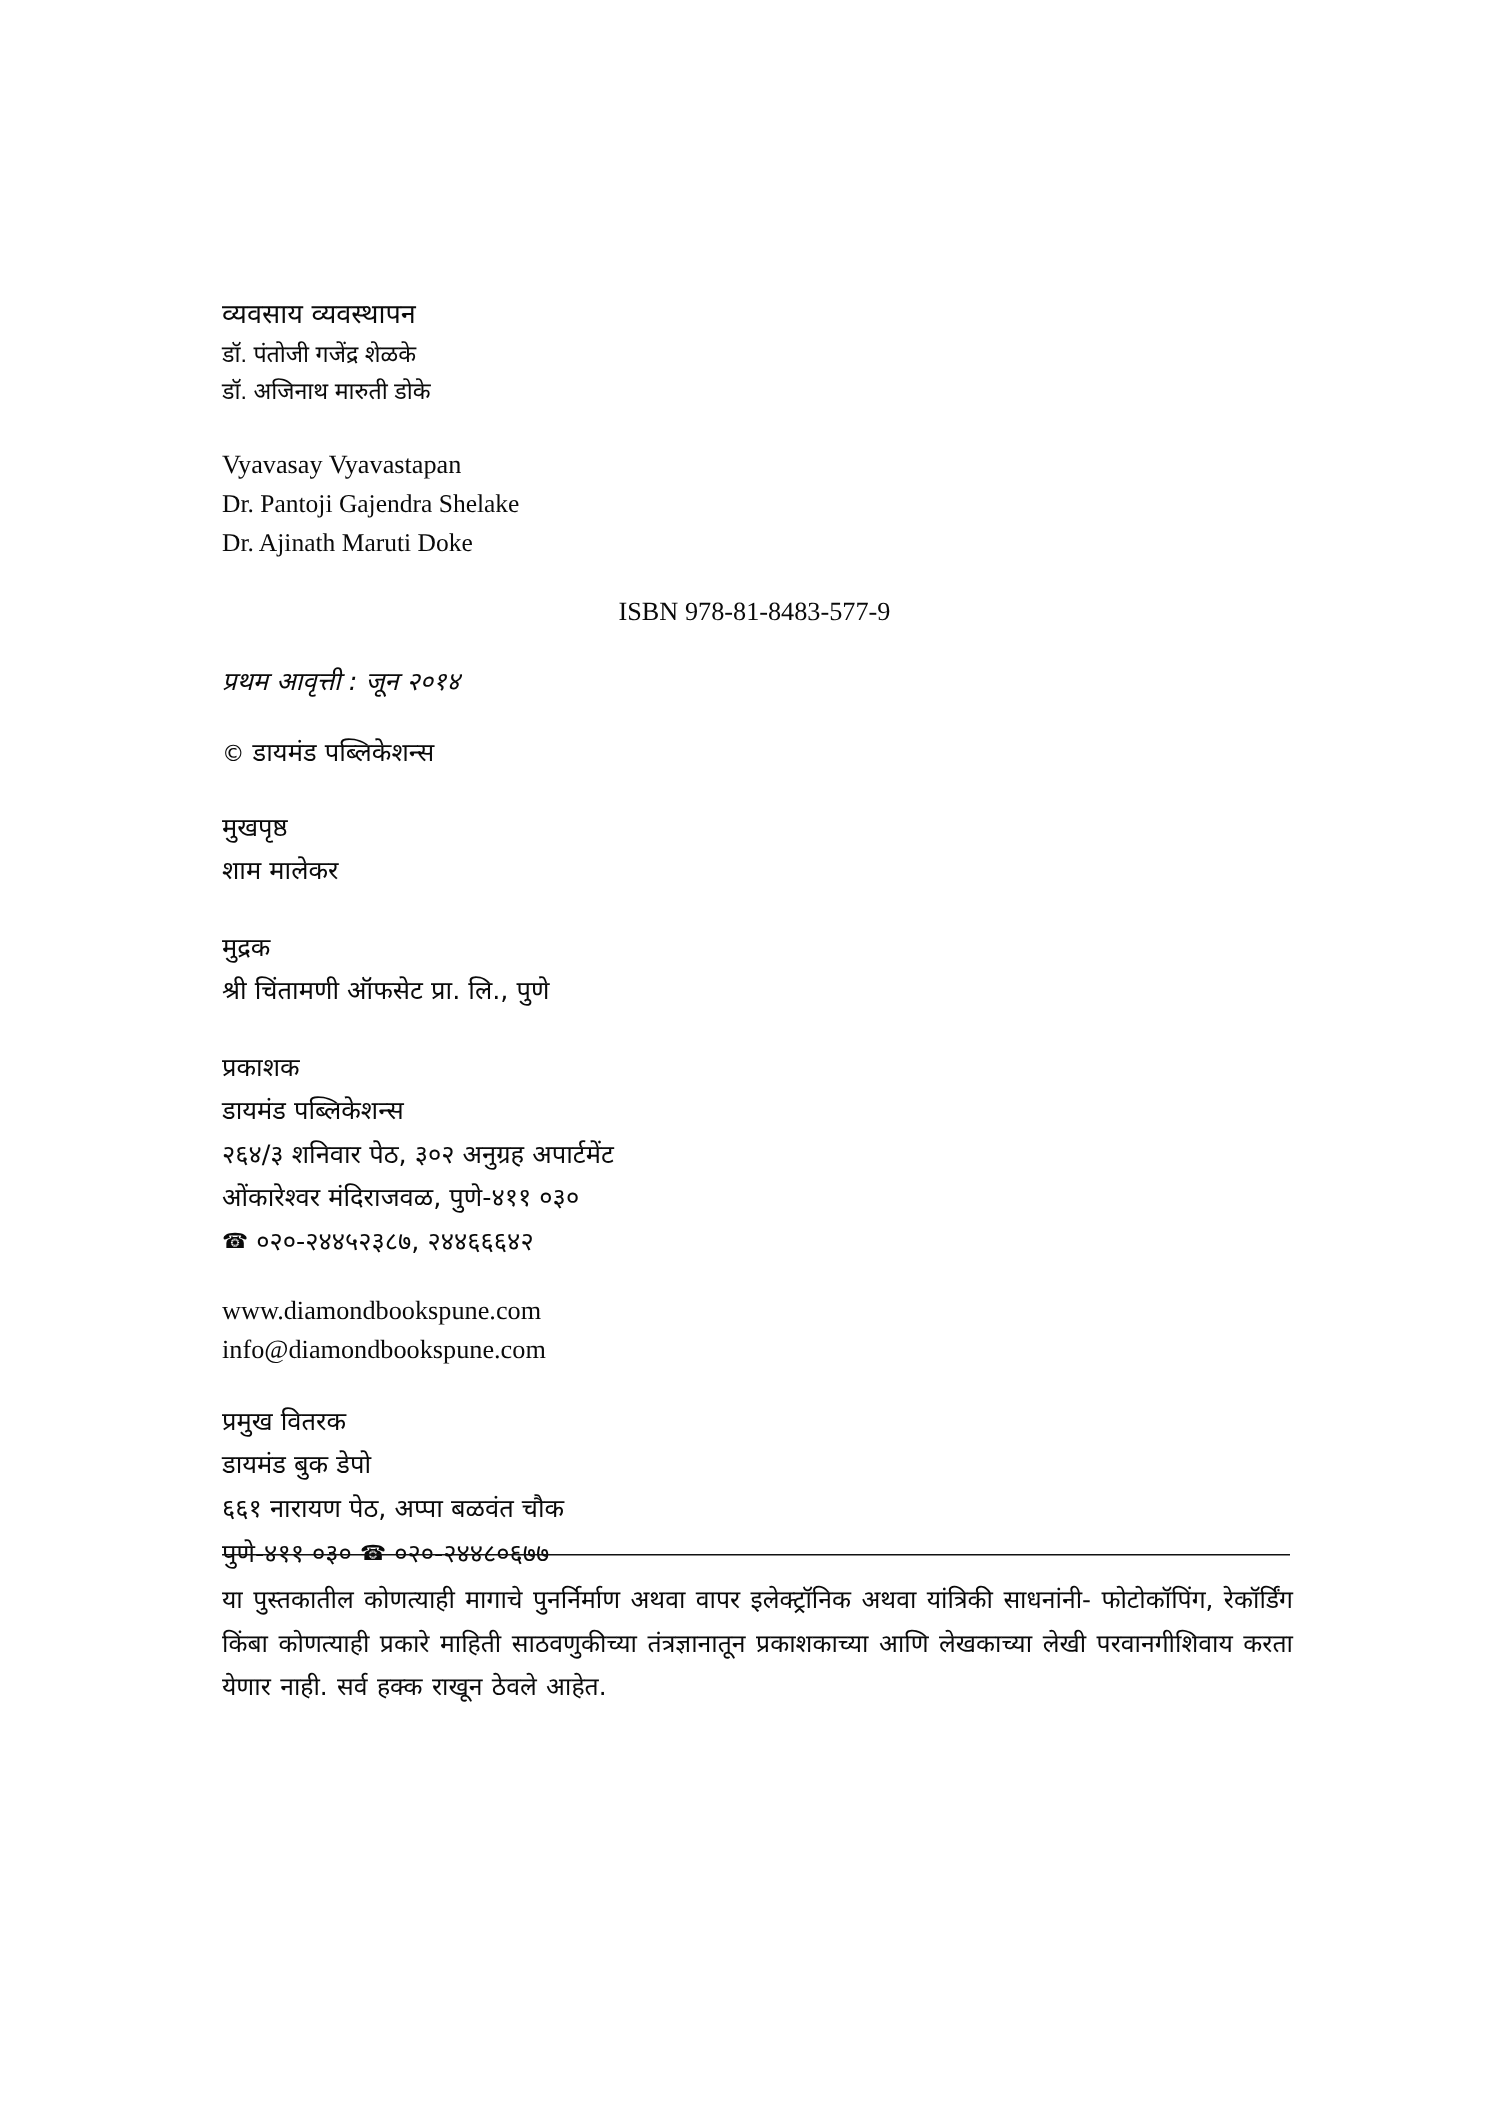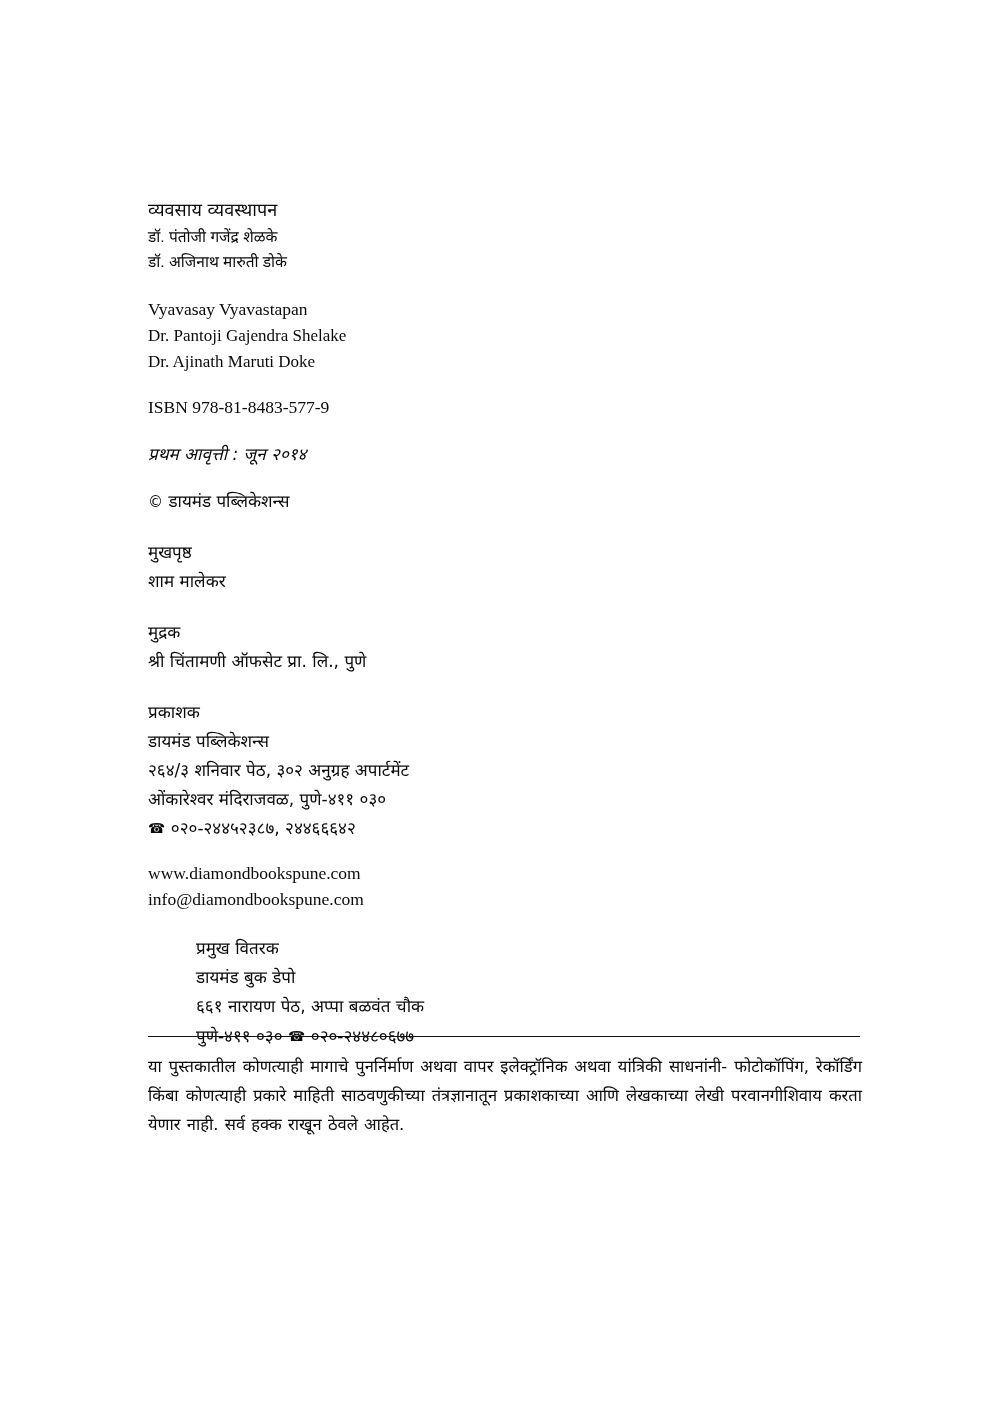--- a/index.html
+++ b/index.html
@@ -48,20 +48,21 @@
     font-size: 17.5px;
     line-height: 1.6;
   }
   .author-lat {
     font-size: 17px;
     line-height: 1.55;
   }
 
   .isbn {
     font-size: 17.5px;
+    text-align: center;
   }
 
   .edition {
     font-family: "DejaVu Sans", "Liberation Sans", sans-serif;
     font-size: 17px;
     font-style: italic;
   }
 
   .copyright {
     font-family: "DejaVu Sans", "Liberation Sans", sans-serif;
@@ -176,21 +177,21 @@
         <span class="phone-sym">☎</span>
         <span>०२०-२४४५२३८७, २४४६६६४२</span>
       </div>
     </div>
 
     <div class="block" style="margin-bottom:22px;">
       <div class="email">www.diamondbookspune.com</div>
       <div class="email">info@diamondbookspune.com</div>
     </div>
 
-    <div class="block" style="margin-bottom:0;margin-left:48px;">
+    <div class="block" style="margin-bottom:0;">
       <div class="label">प्रमुख वितरक</div>
       <div class="addr-line">डायमंड बुक डेपो</div>
       <div class="addr-line">६६१ नारायण पेठ, अप्पा बळवंत चौक</div>
       <div class="addr-line">
         <span>पुणे-४११ ०३०</span>
         <span class="phone-sym">☎</span>
         <span>०२०-२४४८०६७७</span>
       </div>
     </div>
 

